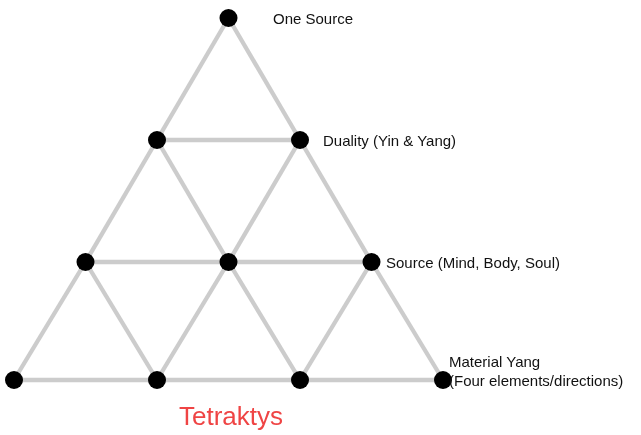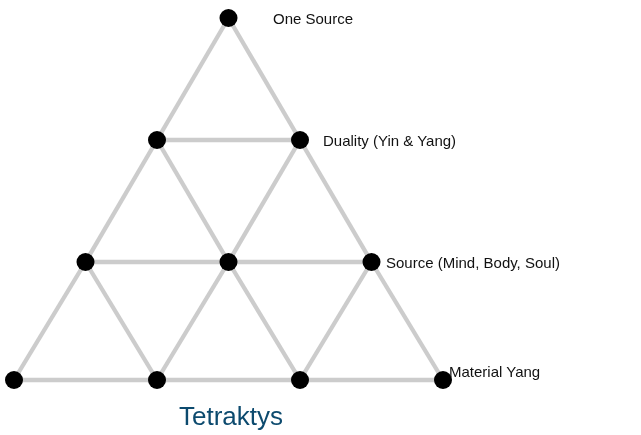--- a/index.html
+++ b/index.html
@@ -26,21 +26,21 @@
     font-size: 15px;
     line-height: 19px;
     color: #111111;
     white-space: nowrap;
     text-align: left;
   }
   .diagram-title {
     position: absolute;
     transform: translate(-50%, -50%);
     font-size: 26px;
-    color: #0c4a6e;
+    color: #ef4444;
     white-space: nowrap;
     text-align: right;
   }
 </style>
 </head>
 <body>
 
 <div class="canvas">
   <svg class="diagram-svg" width="641" height="435" viewBox="0 0 641 435">
     <g id="edges-layer">
@@ -81,16 +81,17 @@
         <div>One Source</div>
       </div>
       <div class="node-label" style="left: 323px; top: 140px;">
         <div>Duality (Yin &amp; Yang)</div>
       </div>
       <div class="node-label" style="left: 386px; top: 262px;">
         <div>Source (Mind, Body, Soul)</div>
       </div>
       <div class="node-label" style="left: 449px; top: 371px;">
         <div>Material Yang</div>
+        <div>(Four elements/directions)</div>
       </div>
     </div>
   <div class="diagram-title" id="diagram-title" style="left: 231px; top: 416px;">Tetraktys</div>
 </div>
 
 </body></html>

